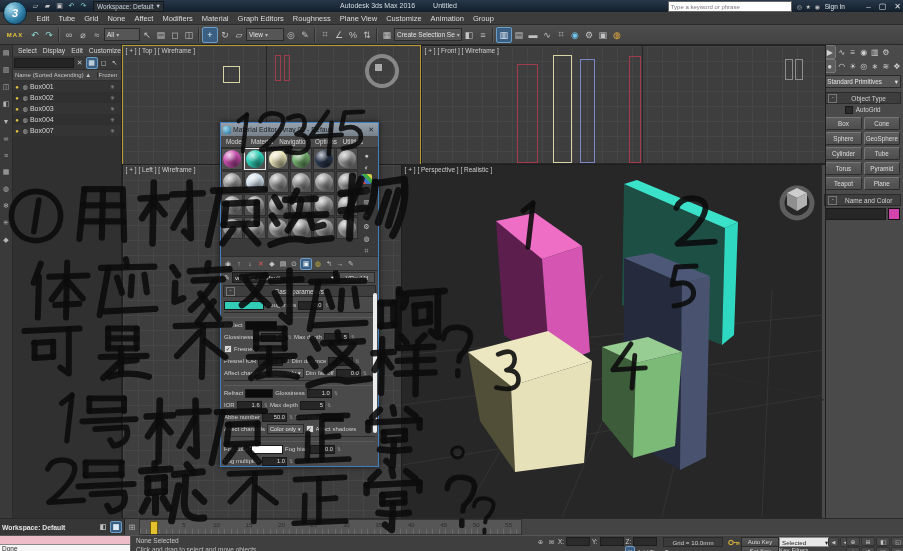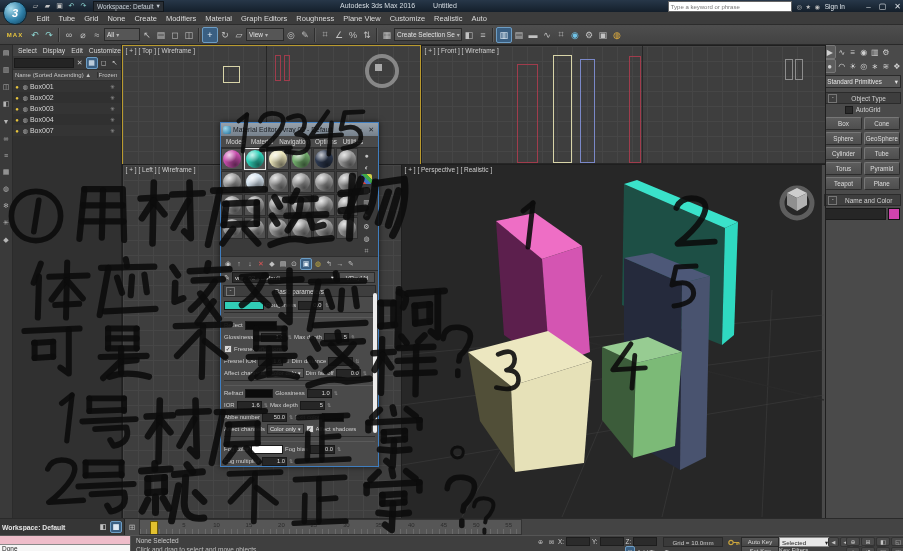--- a/index.html
+++ b/index.html
@@ -209,29 +209,29 @@
       <span>▢</span>
       <span>✕</span>
     </div>
   </div>
 
   <div class="menubar" id="menubar">
       <span class="mi">Edit</span>
       <span class="mi">Tube</span>
       <span class="mi">Grid</span>
       <span class="mi">None</span>
-      <span class="mi">Create</span>
+      <span class="mi">Affect</span>
       <span class="mi">Modifiers</span>
       <span class="mi">Material</span>
       <span class="mi">Graph Editors</span>
       <span class="mi">Roughness</span>
       <span class="mi">Plane View</span>
       <span class="mi">Customize</span>
-      <span class="mi">Realistic</span>
-      <span class="mi">Auto</span>
+      <span class="mi">Animation</span>
+      <span class="mi">Group</span>
     </div>
 
   <div class="toolbar" id="toolbar">
     <span class="maxlabel">MAX</span>
   <span class="tbi" style="color: rgb(143, 216, 212);">↶</span>
       <span class="tbi" style="color: rgb(143, 216, 212);">↷</span>
       <span class="tsep"></span>
       <span class="tbi">∞</span>
       <span class="tbi">⌀</span>
       <span class="tbi">≈</span>

